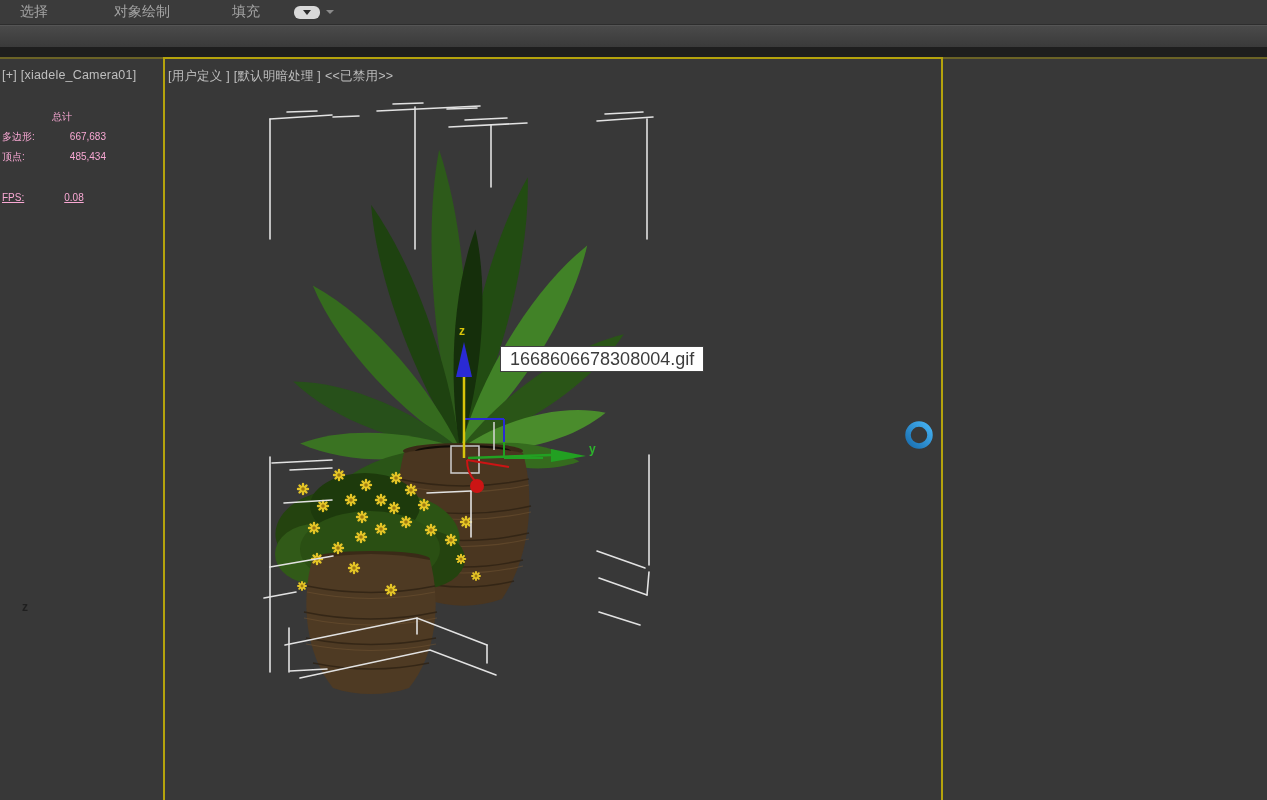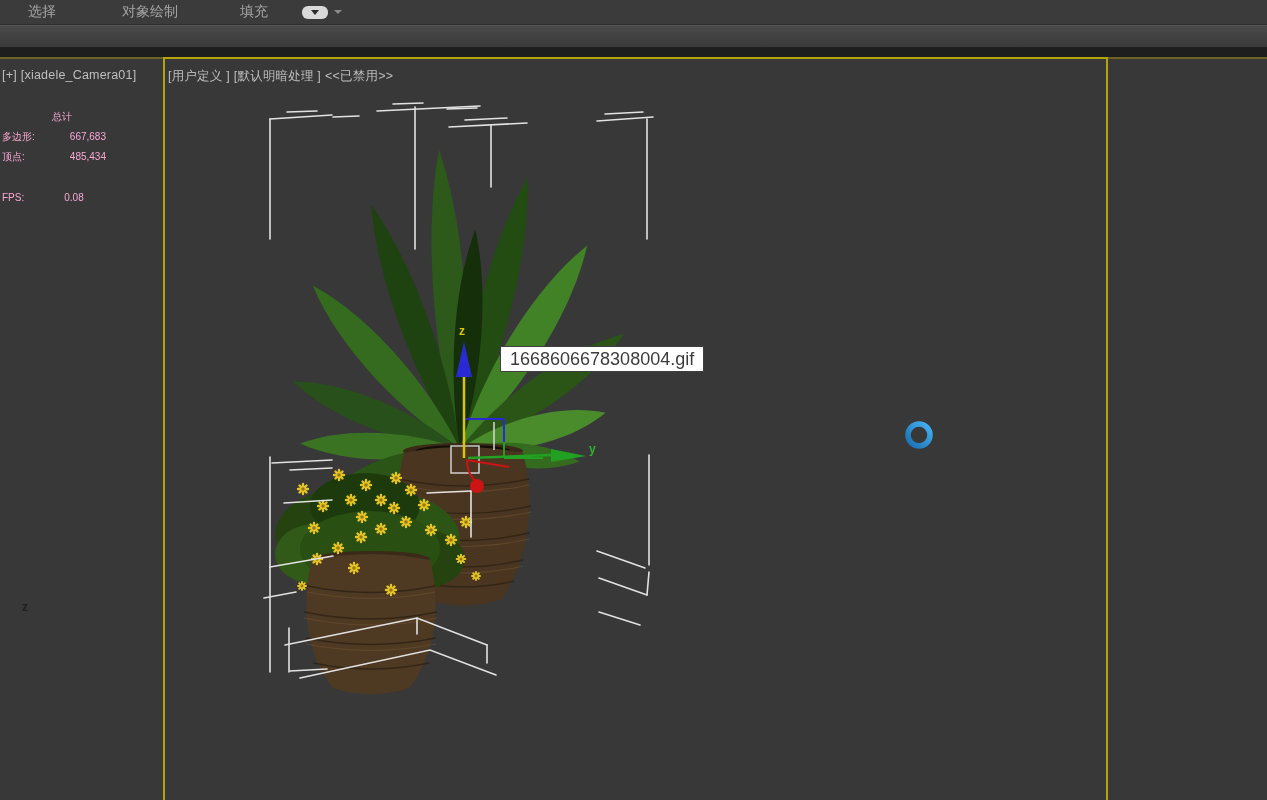--- a/index.html
+++ b/index.html
@@ -5,55 +5,55 @@
   * { margin:0; padding:0; box-sizing:border-box; }
   html,body { width:1267px; height:800px; background:#383838; overflow:hidden;
               font-family:"Liberation Sans", sans-serif; }
   .screen { position:relative; width:1267px; height:800px; background:#383838; }
 
   
   .ribbon-tabs { position:absolute; top:0; left:0; width:100%; height:25px;
     background:#3b3b3b; border-bottom:1px solid #2d2d2d;
     display:flex; align-items:center; }
   .ribbon-tab { color:#a4a4a4; font-size:14px; cursor:default; }
-  .tab-select   { margin-left:28px;text-align:right; }
+  .tab-select   { margin-left:20px;text-align:right; }
   .tab-paint    { margin-left:66px; }
   .tab-populate { margin-left:62px;text-align:center; }
   .ribbon-min-btn { margin-left:34px; display:flex; align-items:center; gap:6px; }
   .pill { width:26px; height:13px; background:#d9d9d9; border-radius:6px;
           display:flex; align-items:center; justify-content:center; }
   .pill-arrow { width:0; height:0; border-left:4px solid transparent;
           border-right:4px solid transparent; border-top:5px solid #2b2b2b; }
   .mini-caret { width:0; height:0; border-left:4px solid transparent;
           border-right:4px solid transparent; border-top:4px solid #8b8b8b; }
   .ribbon-body { position:absolute; top:25px; left:0; width:100%; height:22px;
     background:linear-gradient(#4a4a4a,#3a3a3a); border-top:1px solid #555; }
   .dark-band { position:absolute; top:47px; left:0; width:100%; height:10px;
     background:#1e1e1e; }
 
   
   .viewport-area { position:absolute; top:57px; left:0; width:1267px; height:743px;
     background:#383838; }
   .olive-line { position:absolute; top:0; left:0; width:100%; height:2px;
     background:#6b6326; }
   .vp-left { position:absolute; top:2px; left:0; width:163px; height:559px; }
-  .vp-main { position:absolute; top:0; left:163px; width:945px; height:743px;
+  .vp-main { position:absolute; top:0; left:163px; width:780px; height:743px;
     border:2px solid #b5a30c; border-bottom:none; }
   .vp-right { position:absolute; top:2px; left:1108px; width:159px; height:741px; }
 
   .vp-label { position:absolute; top:9px; left:3px; font-size:12.5px;
     color:#bfbfbf; white-space:nowrap; letter-spacing:.2px; }
   .vp-label span { margin-right:4px; cursor:default; }
 
   
   .stats { position:absolute; top:48px; left:2px; width:104px;
     color:#f9a8d4; font-size:10px; line-height:20px; }
   .stats .total { margin-left:50px; }
   .stat-row { display:flex; justify-content:space-between; }
-  .fps-row { margin-top:21px; display:flex; }
+  .fps-row { margin-top:21px; display:flex;text-decoration:underline; }
   .fps-row .v { margin-left:40px; }
 
   .tripod-z { position:absolute; bottom:4px; left:22px; color:#1f1f1f;
     font-weight:bold; font-size:12px; }
 
   
   .tooltip { position:absolute; left:500px; top:346px; height:26px;
     background:#ffffff; border:1px solid #404040; color:#3c3c3c;
     font-size:18px; line-height:24px; padding:0 9px; z-index:20;
     white-space:nowrap; }

